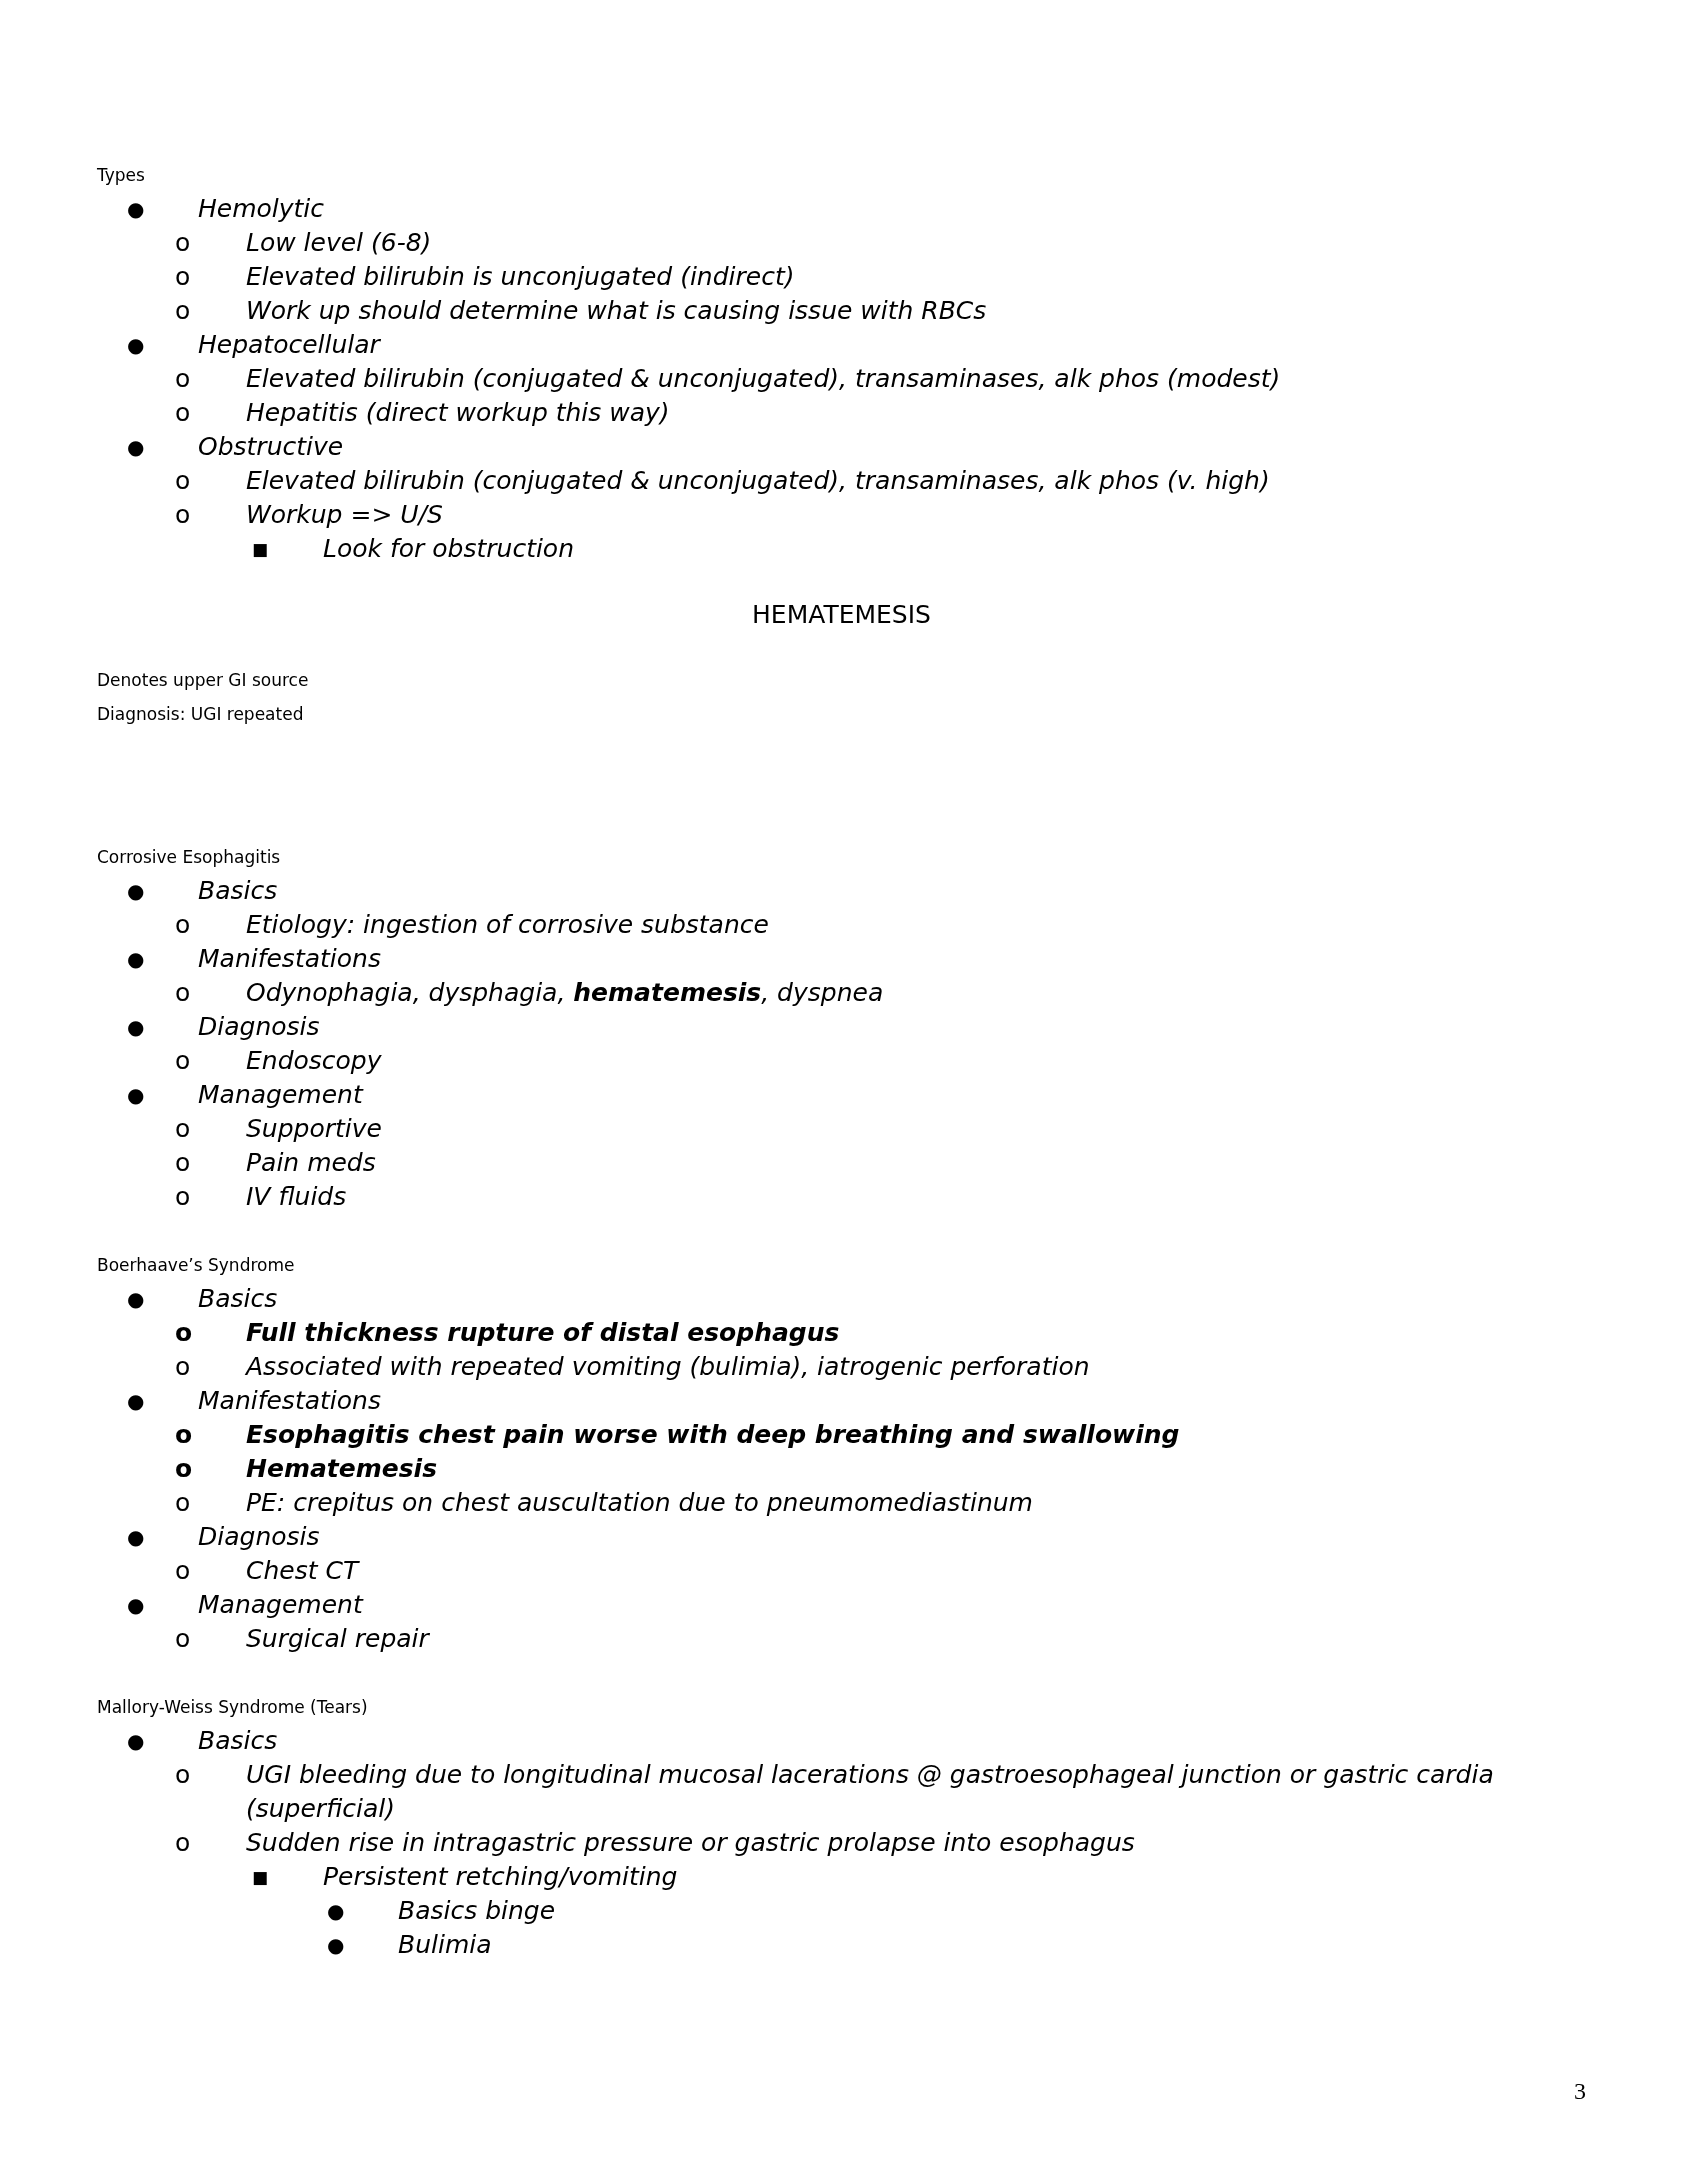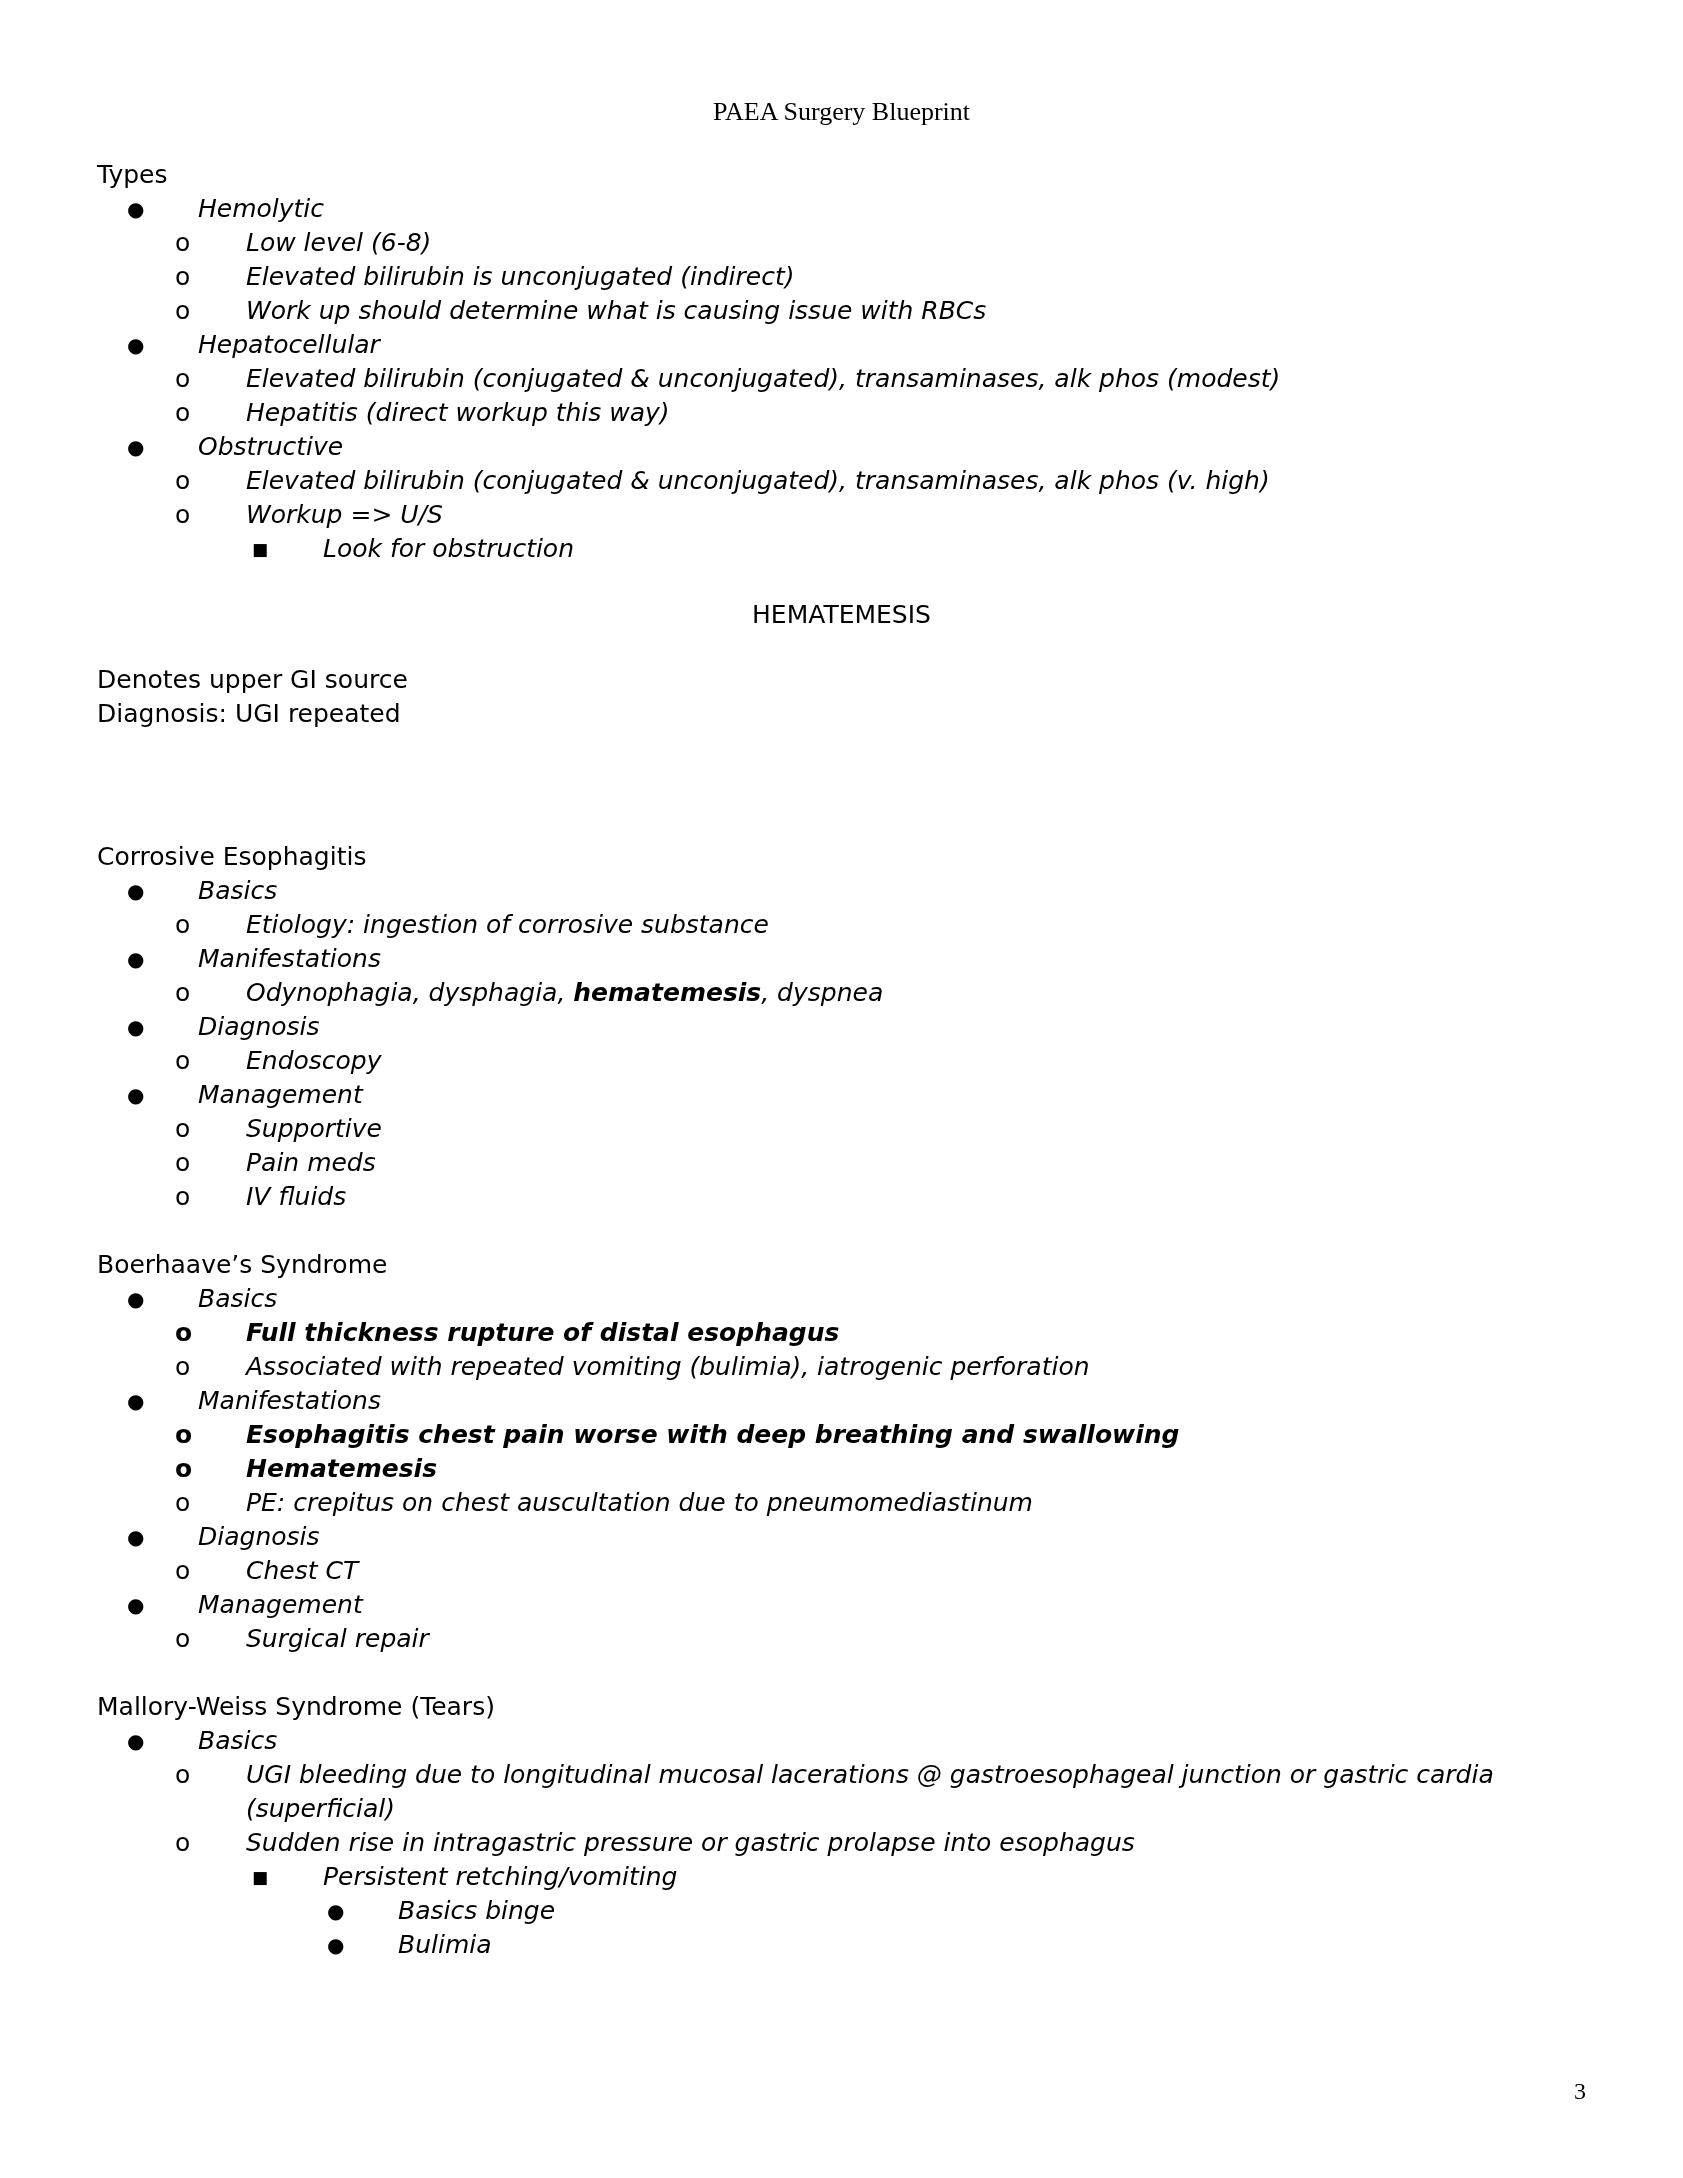--- a/index.html
+++ b/index.html
@@ -31,21 +31,21 @@
     left: 97px;
     right: 97px;
   }
   .centered-head {
     text-align: center;
     font-size: 25px;
     margin: 0;
     padding: 0;
   }
   .line {
-    font-size: 25px;
+    font-size: 17px;
     line-height: 34px;
     white-space: pre-wrap;
   }
   .bold { font-weight: bold; }
   
   .l0 { margin-left: 0px; }
   .l1 { margin-left: 40px; }
   .l2 { margin-left: 111px; }
   .l3 { margin-left: 182px; }
 
@@ -78,21 +78,20 @@
     bottom: 73px;
     font-family: "Liberation Serif", serif;
     font-size: 24px;
   }
 </style>
 </head>
 <body>
 
 <div class="page">
 
-  <div class="header">PAEA Surgery Blueprint</div>
 
   <div class="content">
 
     <div class="line l0">Types</div>
 
     <div class="bullet-row l0">
       <span class="marker disc">●</span>
       <span class="txt">Hemolytic</span>
     </div>
     <div class="bullet-row l1">

